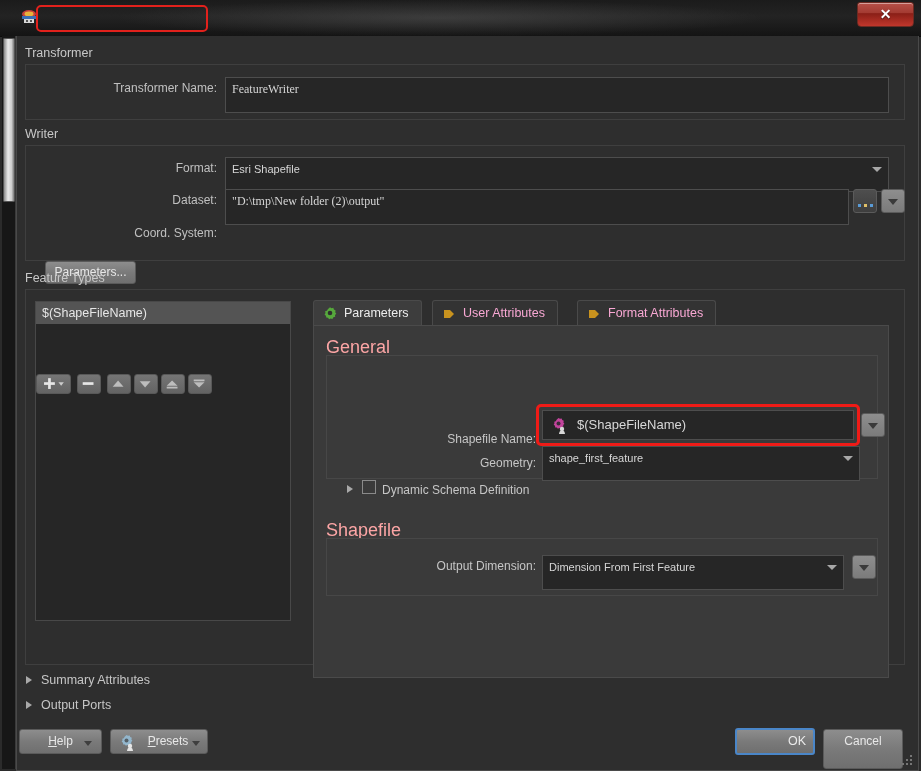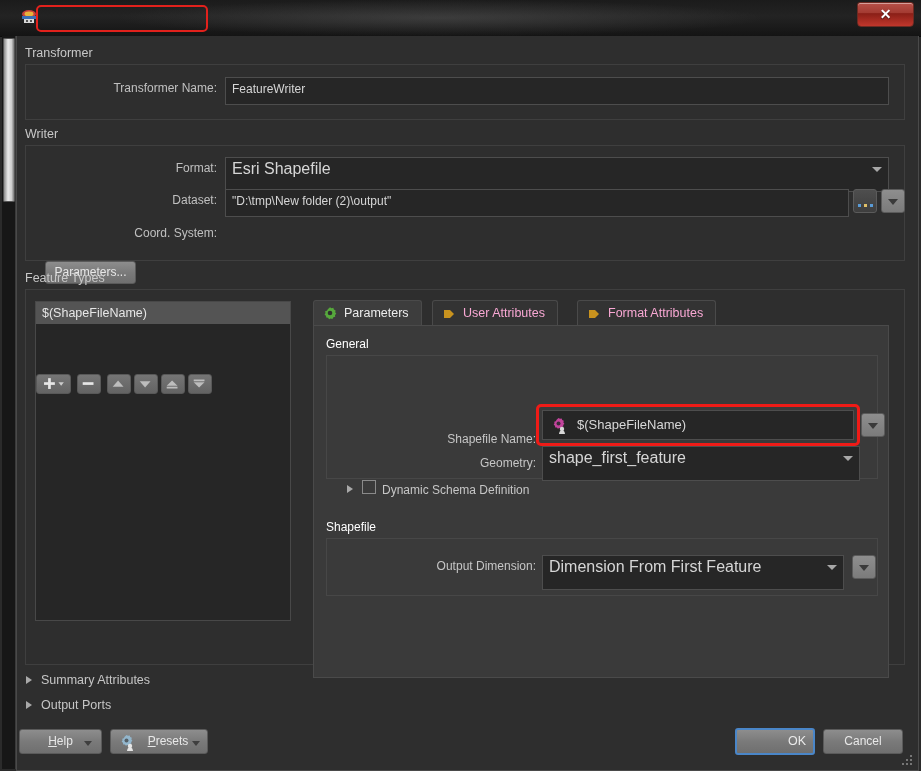--- a/index.html
+++ b/index.html
@@ -76,28 +76,28 @@
   .grp-box{
     position:absolute;border:1px solid #3f3f3f;background:#2e2e2e;
     box-sizing:border-box;
   }
   .fld-label{
     position:absolute;color:#c0c0c0;font-size:12px;text-align:right;white-space:nowrap;
   }
   
   .tinput{
     position:absolute;background:#262626;border:1px solid #4d4d4d;
-    color:#d6d6d6;font-size:12px;font-family:Liberation Sans, sans-serif;
-    box-sizing:border-box;padding:0 6px;line-height:22px;height:28px;
+    color:#d6d6d6;font-size:12px;font-family:Liberation Serif, serif;
+    box-sizing:border-box;padding:0 6px;line-height:22px;height:36px;
     white-space:nowrap;overflow:hidden;
   }
   
   .combo{
     position:absolute;background:#262626;border:1px solid #4d4d4d;
-    color:#d6d6d6;font-size:16px;box-sizing:border-box;
+    color:#d6d6d6;font-size:11px;box-sizing:border-box;
     padding:0 22px 0 6px;line-height:22px;height:35px;
     white-space:nowrap;overflow:hidden;cursor:pointer;
   }
   .combo .arr{
     position:absolute;right:6px;top:9px;width:0;height:0;
     border-left:5px solid transparent;border-right:5px solid transparent;
     border-top:5px solid #a8a8a8;
   }
   
   .ddbtn{
@@ -151,21 +151,21 @@
     border:1px solid #4a4a4a;border-bottom:none;border-radius:3px 3px 0 0;
     background:#333333;color:#f9a8d4;font-size:12.5px;line-height:25px;
     padding-left:30px;padding-right:12px;cursor:pointer;white-space:nowrap;
   }
   .tab.active{background:#3d3d3d;color:#ededed;}
   .tab .ticon{position:absolute;left:8px;top:5px;width:16px;height:16px;}
   .tabpanel{
     position:absolute;background:#3a3a3a;border:1px solid #4a4a4a;
     box-sizing:border-box;
   }
-  .sect-label{position:absolute;color:#ffffff;font-size:12px;}
+  .sect-label{position:absolute;color:#fca5a5;font-size:18px;}
   .sect-box{position:absolute;border:1px solid #474747;background:#3a3a3a;box-sizing:border-box;}
   .sp-label{position:absolute;color:#c6c6c6;font-size:12px;text-align:right;white-space:nowrap;}
   .hl-red{
     position:absolute;border:3px solid #ef1b17;border-radius:5px;box-sizing:border-box;
     pointer-events:none;
   }
   .paramfield{
     position:absolute;background:#262626;border:1px solid #4d4d4d;
     box-sizing:border-box;height:30px;cursor:text;
   }
@@ -375,21 +375,21 @@
         <path d="M7.5 1 L9 1.8 L10.7 1.5 L11.2 3.1 L12.8 3.8 L12.4 5.4 L13.4 6.8 L12.2 8 L12.4 9.6 L10.8 10 L9.9 11.5 L8.3 11 L6.9 11.8 L5.9 10.5 L4.2 10.4 L4 8.8 L2.7 7.8 L3.5 6.3 L3.2 4.7 L4.8 4.2 L5.6 2.8 Z" fill="#93b6cc"></path>
         <circle cx="7.5" cy="6.4" r="2" fill="#555f66"></circle>
         <circle cx="11" cy="12" r="2.2" fill="#e6e6e6"></circle>
         <path d="M8 17 Q8.3 13.6 11 13.6 Q13.7 13.6 14 17 Z" fill="#e6e6e6"></path>
       </svg>
       <span><u>P</u><span>resets</span></span>
       <i style="position:absolute;right:7px;top:11px;width:0;height:0;border-left:4px solid transparent;border-right:4px solid transparent;border-top:5px solid #3f3f3f;"></i>
     </div>
 
     <div class="okbtn" style="left:718px;top:692px;width:80px;height:27px;line-height:23px;padding-left:44px;">OK</div>
-    <div class="pbtn" style="left:806px;top:693px;width:80px;height:25px;line-height:23px;">Cancel</div>
+    <div class="pbtn" style="left:806px;top:693px;width:80px;height:40px;line-height:23px;">Cancel</div>
 
     <div class="grip">
       <i style="left:8px;top:0;"></i>
       <i style="left:4px;top:4px;"></i>
         <i style="left:8px;top:4px;"></i>
       <i style="left:0;top:8px;"></i>
         <i style="left:4px;top:8px;"></i>
         <i style="left:8px;top:8px;"></i>
     </div>
 

